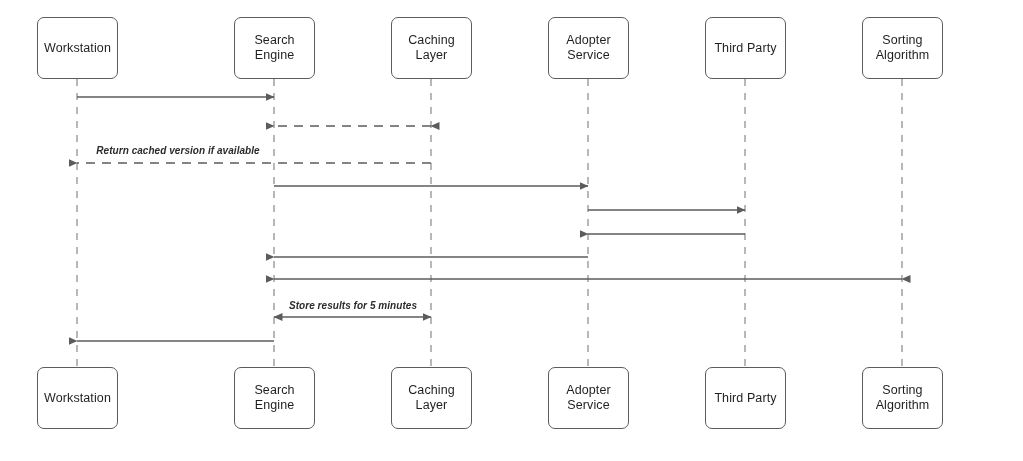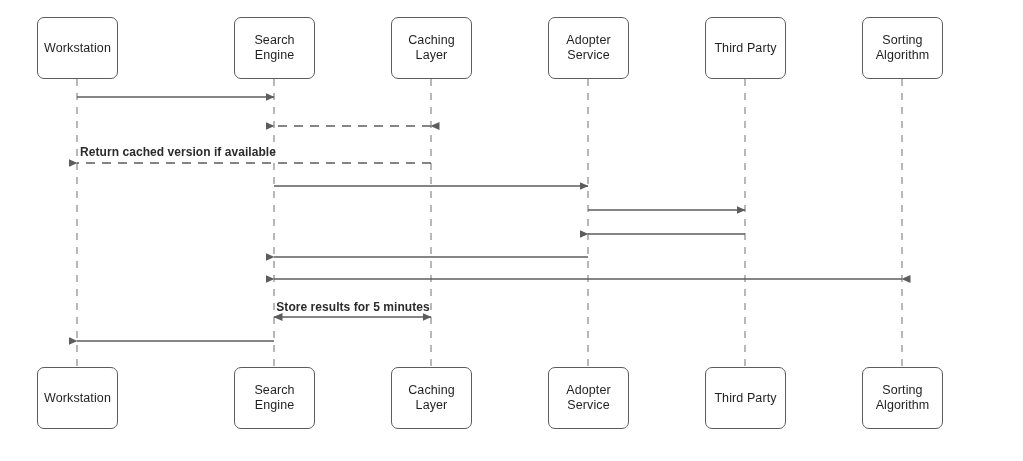--- a/index.html
+++ b/index.html
@@ -39,27 +39,28 @@
     line-height: 15px;
     font-family: "Liberation Sans", sans-serif;
     letter-spacing: 0.1px;
   }
   .participant-label {
     display: block;
     white-space: pre-line;
   }
   .msg-label {
     position: absolute;
-    font-size: 12px;
+    font-size: 10px;
     font-weight: bold;
     color: #2b2b2b;
     font-family: "Liberation Sans", sans-serif;
     white-space: nowrap;
     transform: translateX(-50%);
     letter-spacing: 0.05px;
+    font-style: italic;
   }
 </style>
 </head>
 <body>
 
 <div id="canvas">
 
   <svg id="diagram-svg" viewBox="0 0 1023 461" xmlns="http://www.w3.org/2000/svg">
     <defs>
       <marker id="arrow-right" markerWidth="9" markerHeight="8" refX="8.5" refY="4" orient="auto" markerUnits="userSpaceOnUse">

